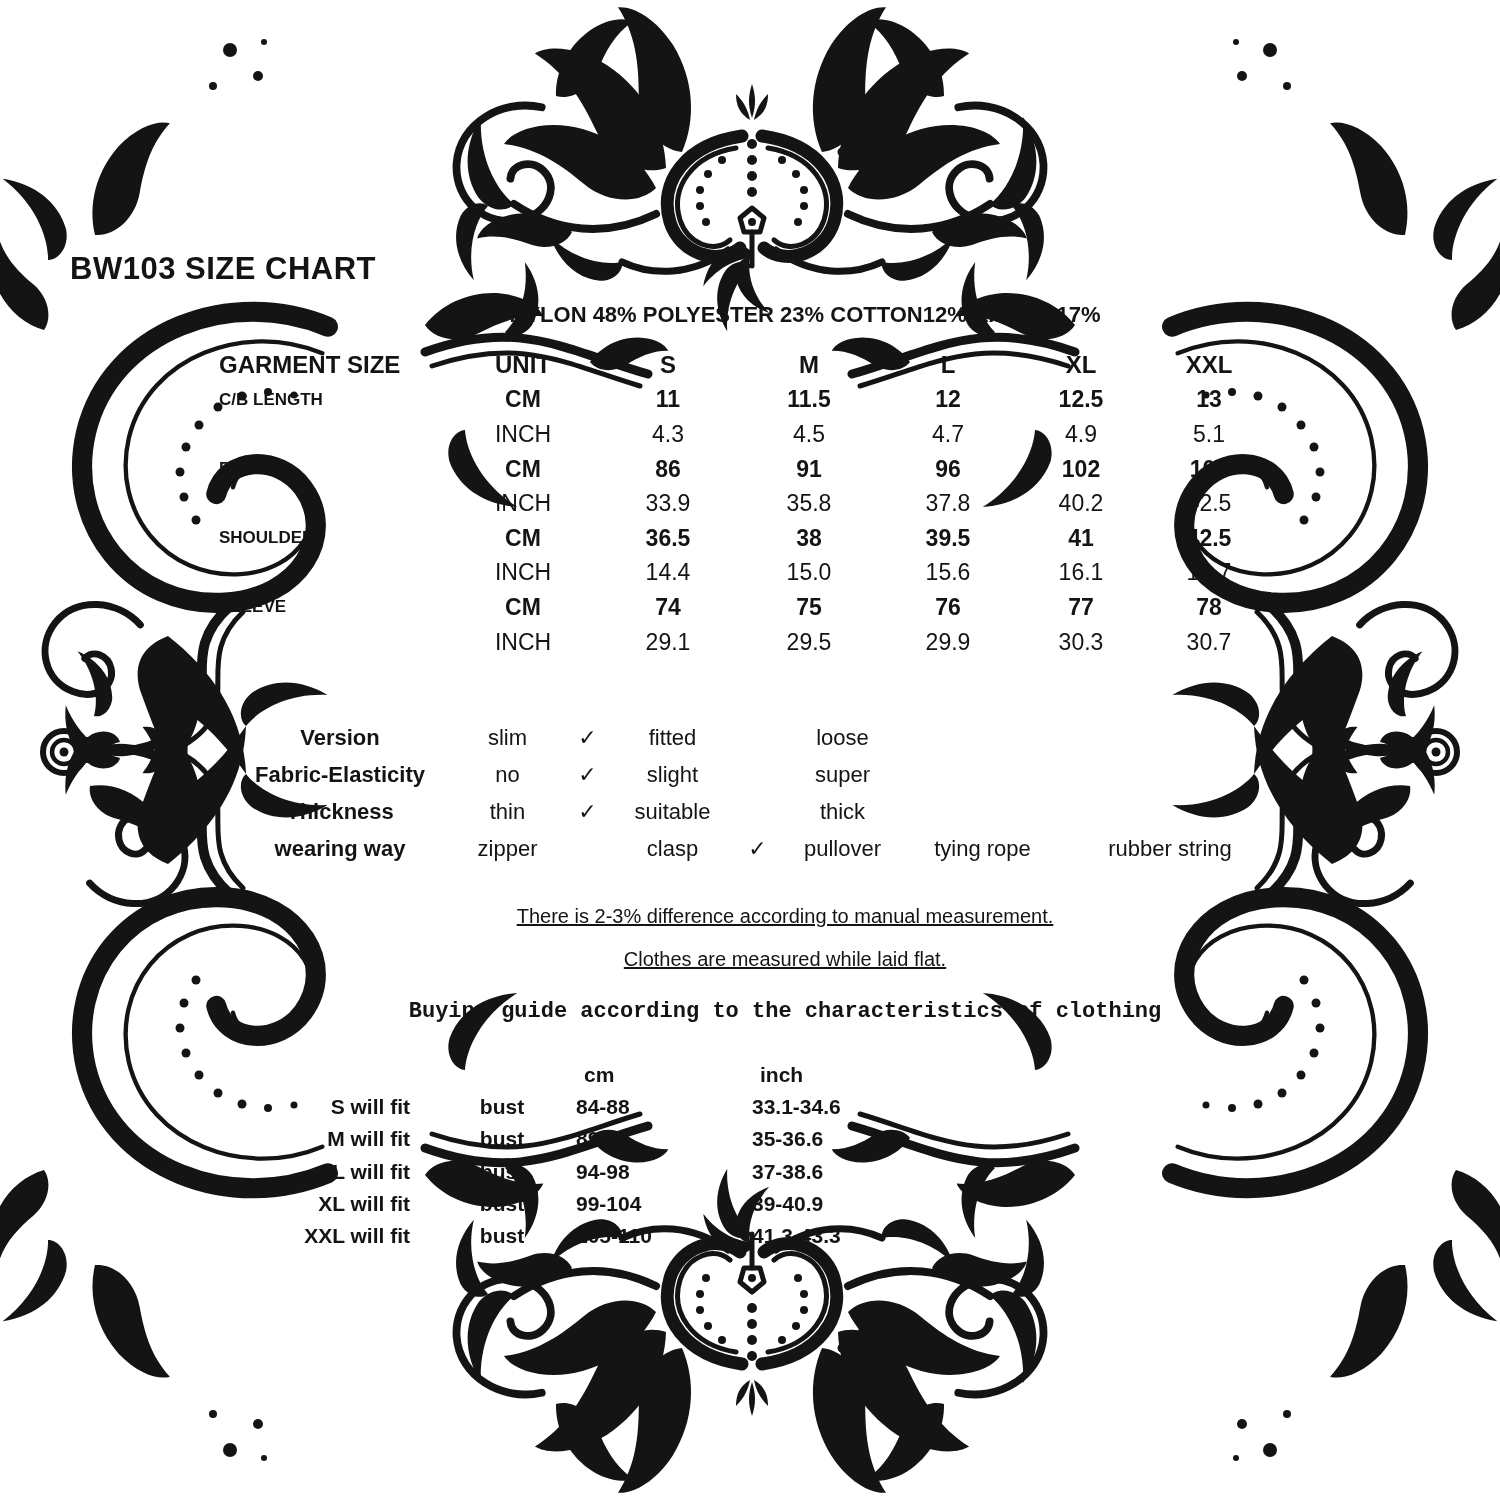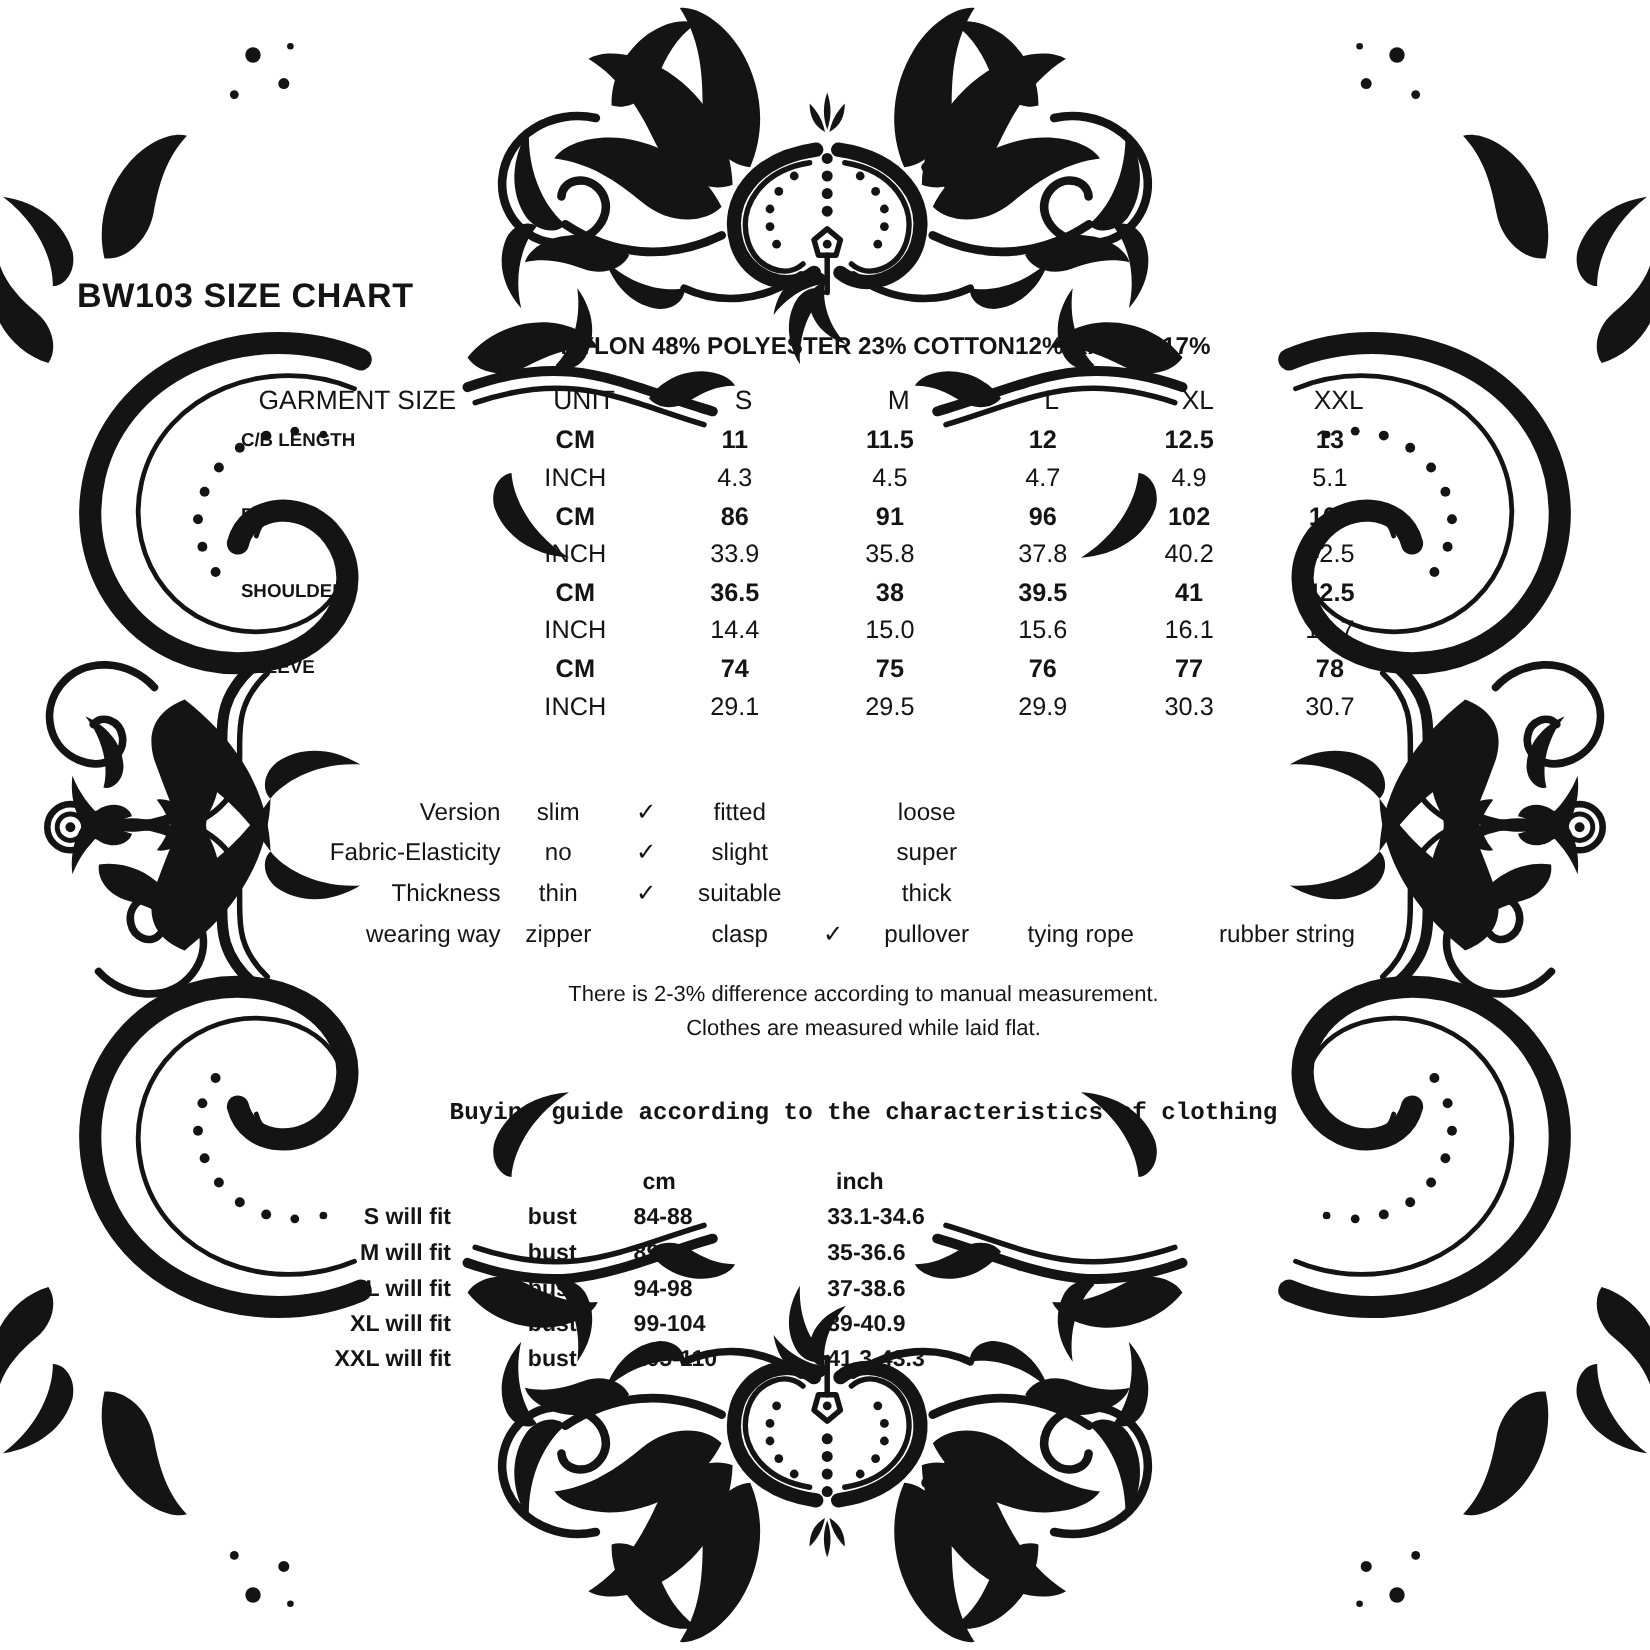--- a/index.html
+++ b/index.html
@@ -16,31 +16,31 @@
            font-size:31px; font-weight:700; letter-spacing:.5px; }
   .composition { position:absolute; top:302px; left:90px; width:1430px; text-align:center;
            font-size:22px; font-weight:700; }
 
   .size-table { position:absolute; top:348px; left:219px; }
   .srow { display:grid; grid-template-columns:230px 148px 142px 140px 138px 128px 128px;
           height:34.6px; align-items:center; font-size:23px; }
   .srow .cell { text-align:center; white-space:nowrap; }
   .srow .cell.c0 { text-align:left; font-weight:700; font-size:17px; }
   .srow.bold .cell { font-weight:700; }
-  .srow.head .cell { font-weight:400; font-size:24px;margin-left:16px; }
+  .srow.head .cell { font-weight:700; font-size:24px; }
 
   .attributes { position:absolute; top:720px; left:225px; }
   .arow { display:grid; grid-template-columns:230px 105px 55px 115px 55px 115px 165px 210px;
           height:36.8px; align-items:center; font-size:22px; }
   .arow .acell { text-align:center; white-space:nowrap; }
-  .arow .acell.alabel { text-align:right; font-weight:400; }
+  .arow .acell.alabel { font-weight:700; }
 
   .notes { position:absolute; top:889px; left:70px; width:1430px; text-align:center;
            font-size:20px; line-height:31px; }
-  .notes p { margin:0; }
+  .notes p { margin:12px;text-decoration:underline; }
 
   .guide-heading { position:absolute; top:999px; left:70px; width:1430px; text-align:center;
            font-size:22px; font-weight:700;font-family:Liberation Mono, monospace; }
 
   .buying-guide { position:absolute; top:1059px; left:240px; font-weight:700; }
   .grow { display:grid; grid-template-columns:170px 160px 176px 240px;
           height:32.2px; align-items:center; font-size:21px; }
   .grow .glabel { text-align:right; white-space:nowrap; }
   .grow .gmeasure { text-align:center; padding-left:24px; }
   .grow .gcm, .grow .ginch { text-align:left; padding-left:6px; white-space:nowrap; }

